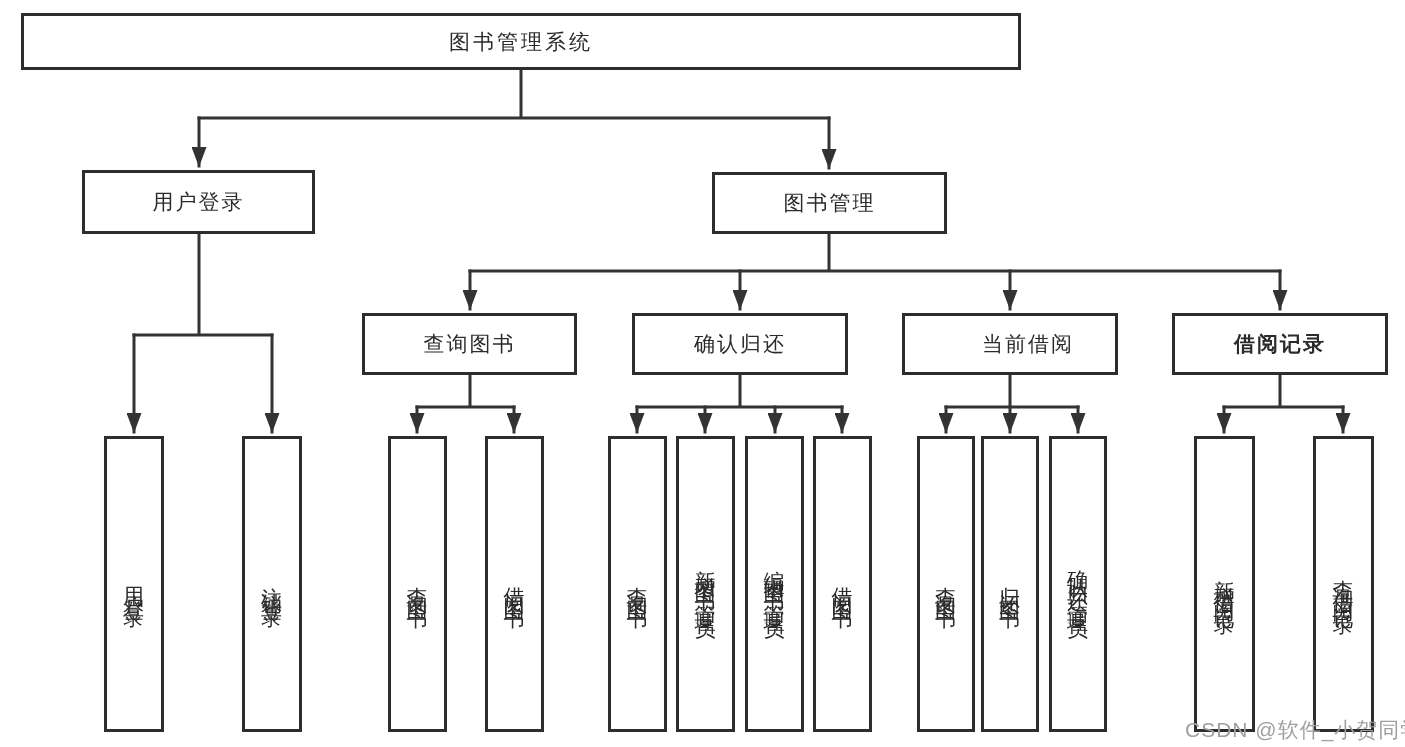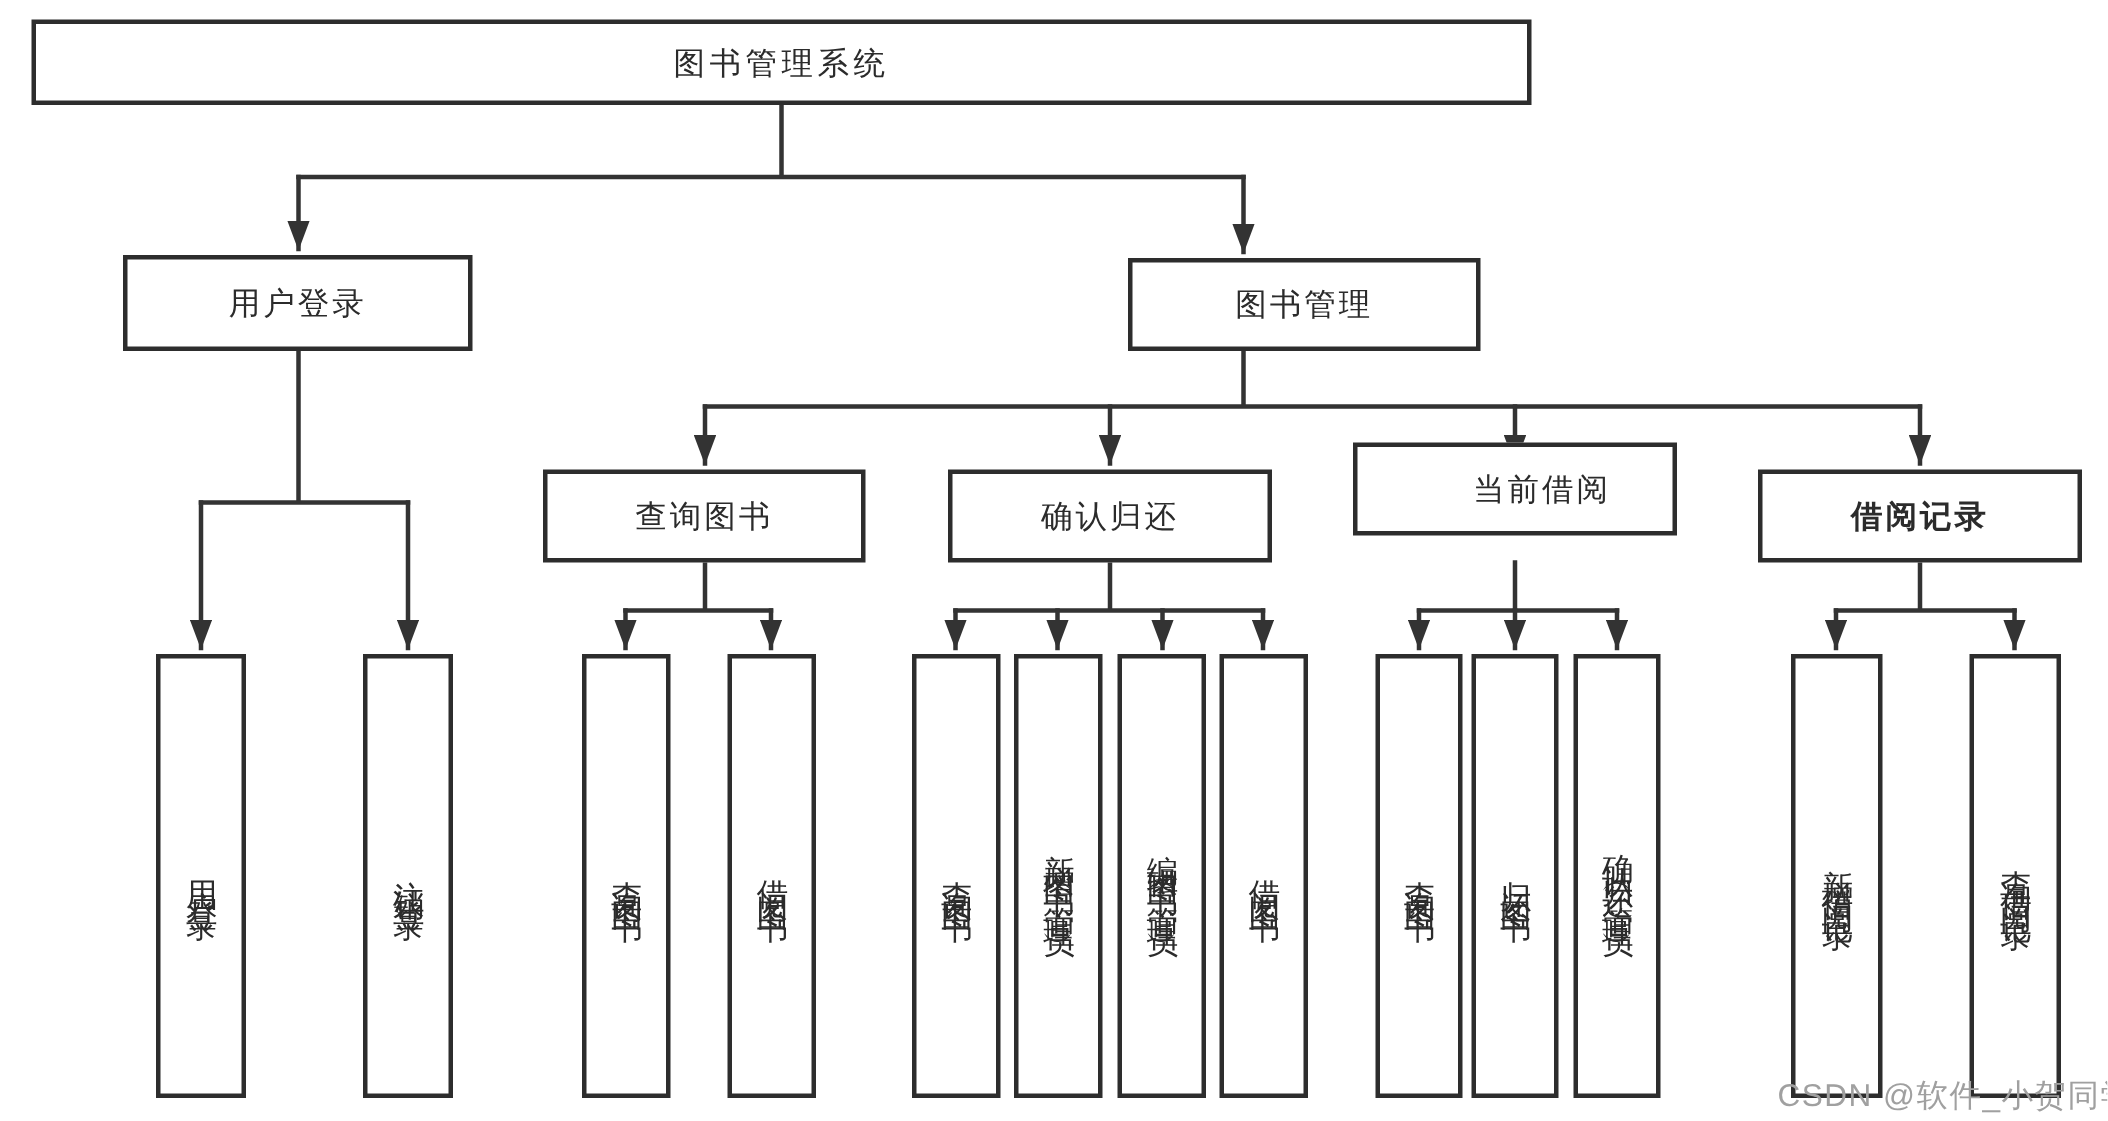--- a/index.html
+++ b/index.html
@@ -92,25 +92,25 @@
     <path marker-end="url(#arrow)" d="M946,407 V432"></path>
     <path marker-end="url(#arrow)" d="M1010,407 V432"></path>
     <path marker-end="url(#arrow)" d="M1078,407 V432"></path>
     <path marker-end="url(#arrow)" d="M1224,407 V432"></path>
     <path marker-end="url(#arrow)" d="M1343,407 V432"></path>
   </svg>
 
   <div class="node" style="left:21px;top:13px;width:1000px;height:57px;letter-spacing:3px;">图书管理系统</div>
 
   <div class="node" style="left:82px;top:170px;width:233px;height:64px;">用户登录</div>
-  <div class="node" style="left:752px;top:172px;width:235px;height:62px;">图书管理</div>
+  <div class="node" style="left:712px;top:172px;width:235px;height:62px;">图书管理</div>
 
   <div class="node" style="left:362px;top:313px;width:215px;height:62px;">查询图书</div>
   <div class="node" style="left:632px;top:313px;width:216px;height:62px;">确认归还</div>
-  <div class="node" style="left:902px;top:295px;width:216px;height:62px;padding-left:36px;">当前借阅</div>
+  <div class="node" style="left:902px;top:313px;width:216px;height:62px;padding-left:36px;">当前借阅</div>
   <div class="node" style="left:1172px;top:313px;width:216px;height:62px;font-weight:bold;">借阅记录</div>
 
   <div class="node-v" style="left:104px;width:60px;">
     <span class="vtext">用户登录</span>
   </div>
   <div class="node-v" style="left:242px;width:60px;">
     <span class="vtext">注销登录</span>
   </div>
 
   <div class="node-v" style="left:388px;width:59px;">

